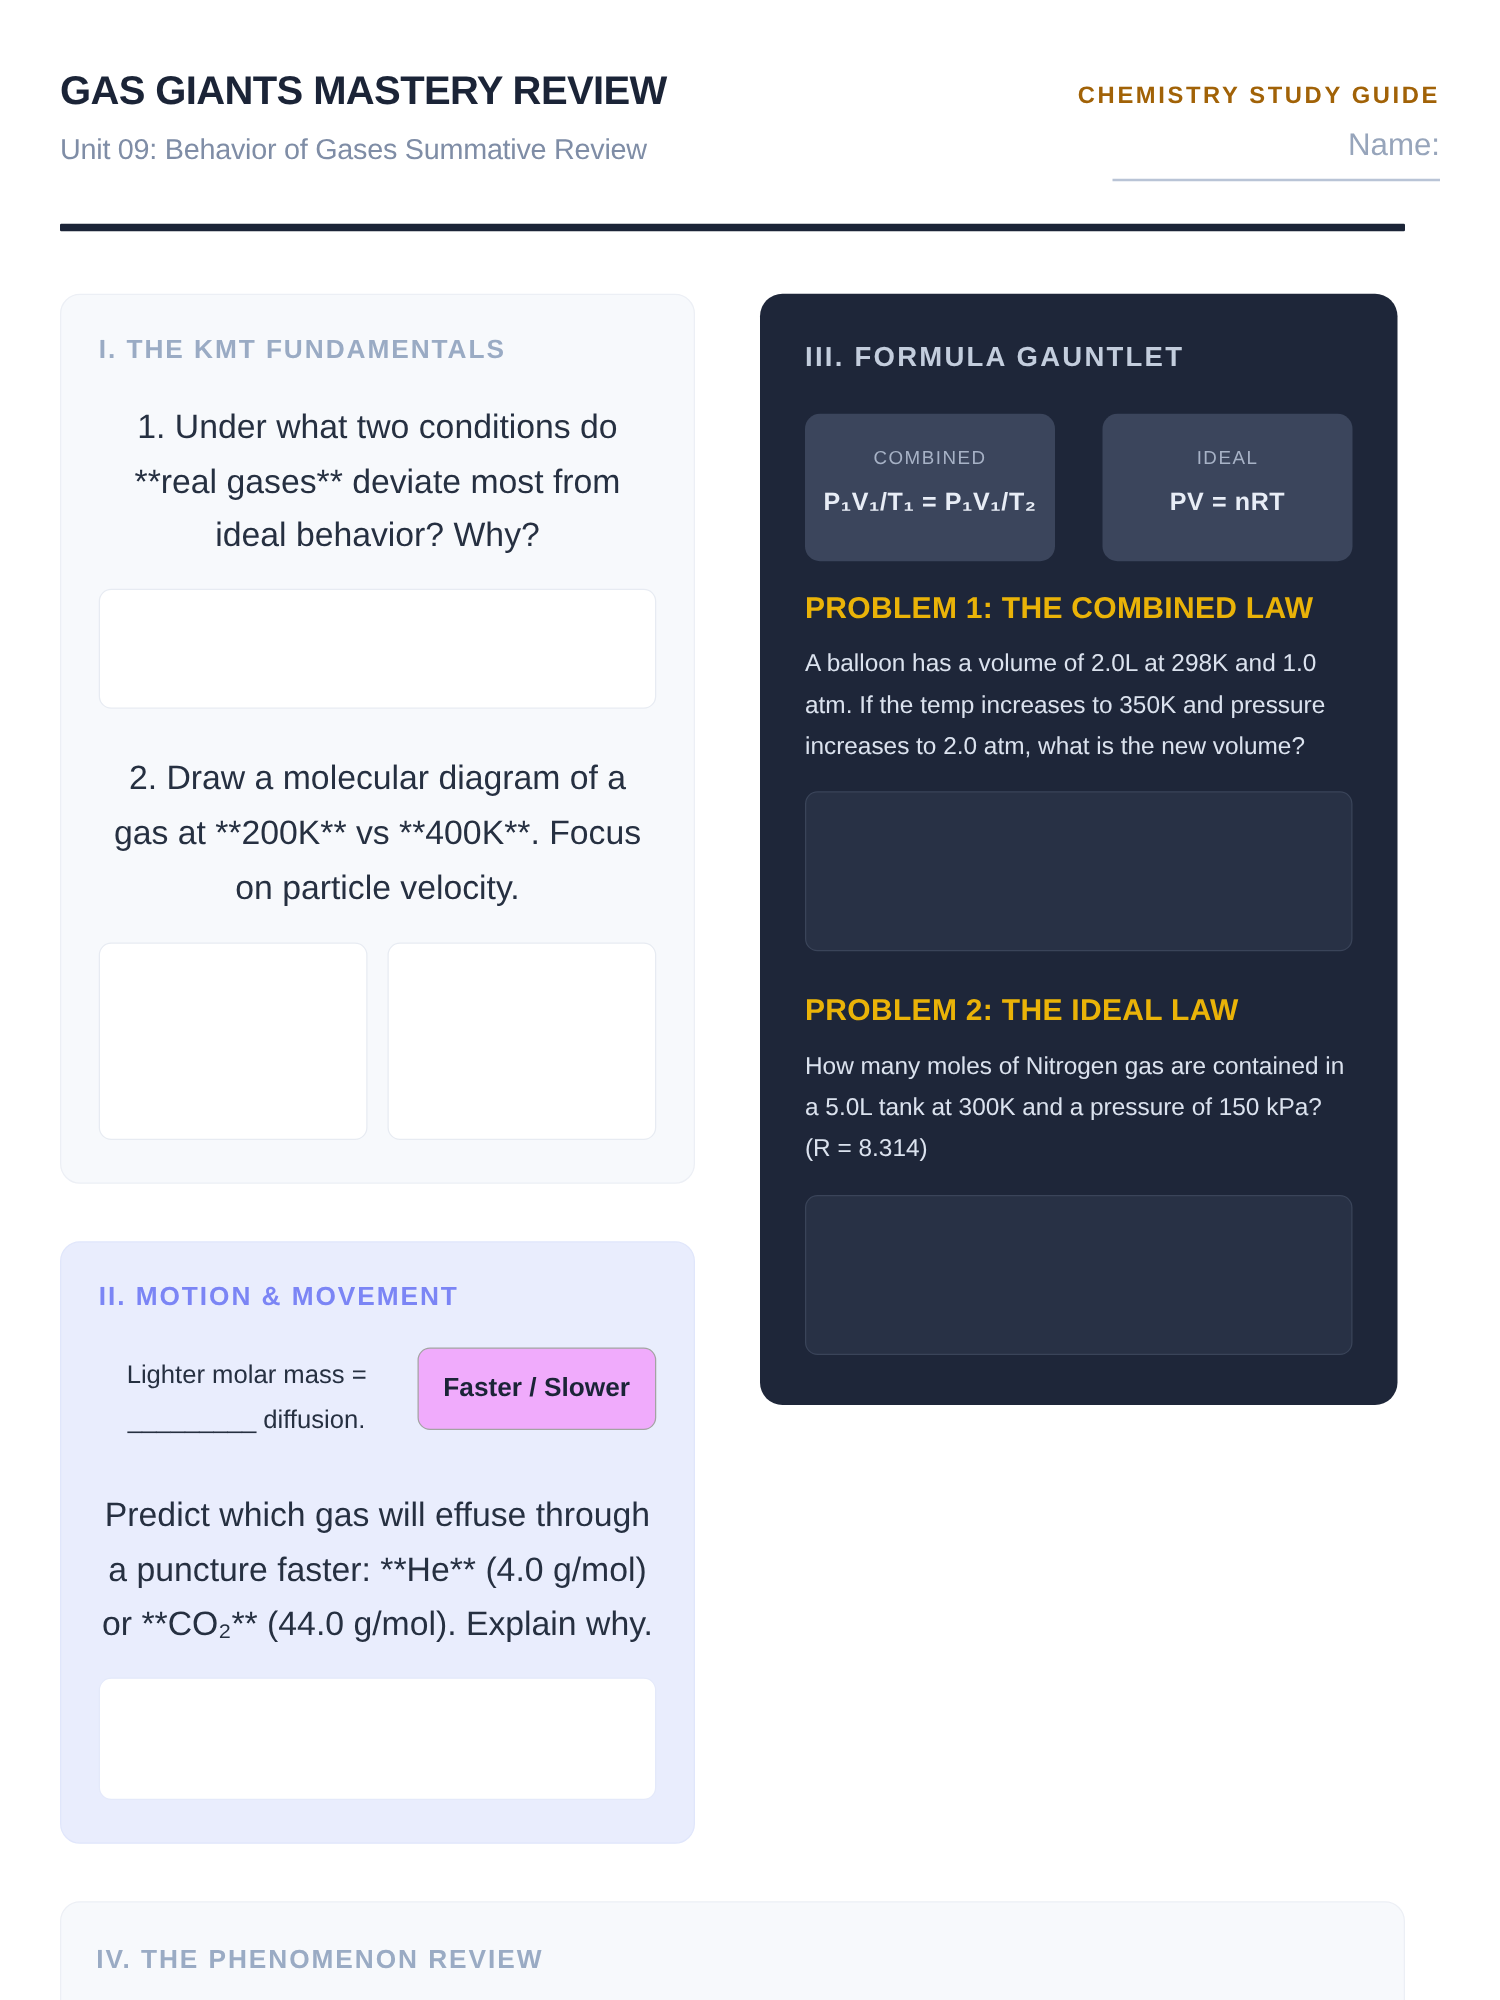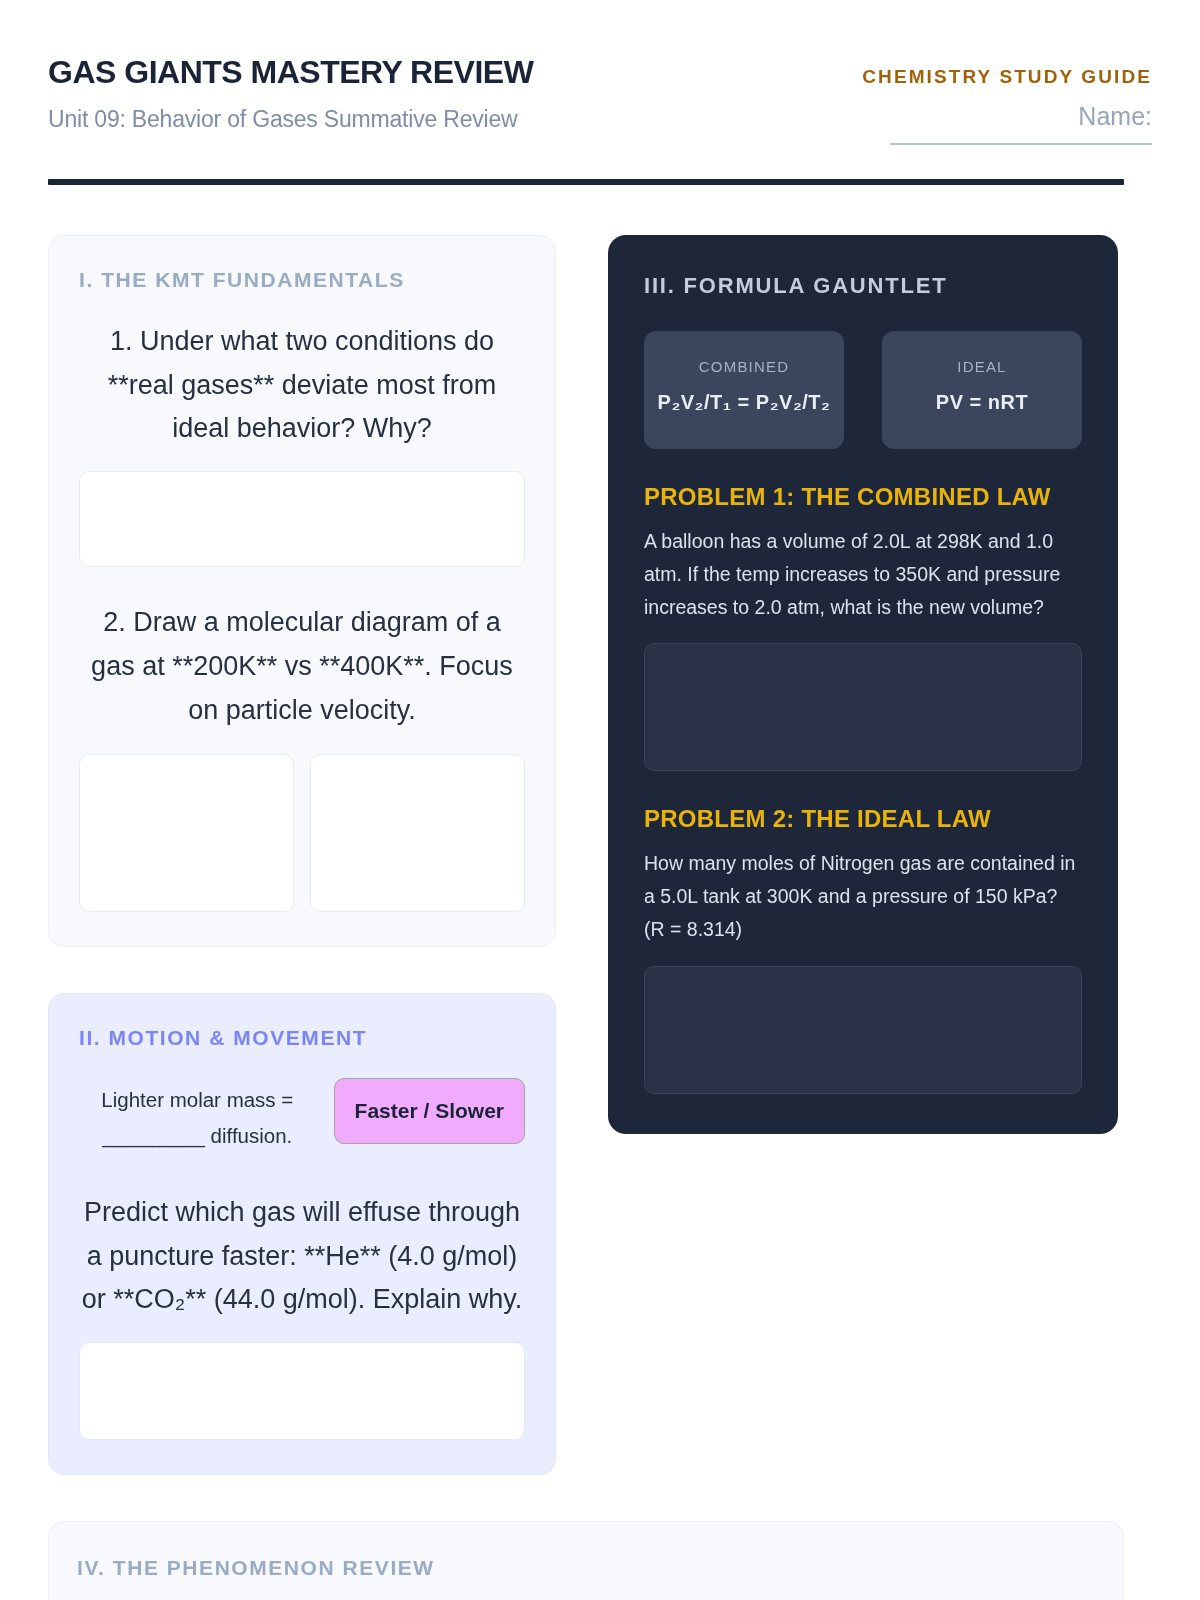--- a/index.html
+++ b/index.html
@@ -199,21 +199,21 @@
     border-radius: 10px;
     height: 98px;
   }
 
   .lav-q { margin-top: 38px; }
 
   
   .formula-row {
     display: flex;
     gap: 38px;
-    margin-bottom: 34px;
+    margin-bottom: 24px;
   }
 
   .formula-card {
     flex: 1 1 0;
     background: #3b455c;
     border-radius: 12px;
     padding: 18px 12px 22px 12px;
     text-align: center;
     min-height: 118px;
     display: flex;
@@ -326,21 +326,21 @@
     </div>
 
     <div class="col-right">
 
       <div class="card-dark">
         <div class="section-heading heading-light">III. FORMULA GAUNTLET</div>
 
         <div class="formula-row">
           <div class="formula-card">
             <div class="formula-label">COMBINED</div>
-            <div class="formula-expr">P₂V₂/T₁  =  P₂V₂/T₂</div>
+            <div class="formula-expr">P₁V₁/T₁  =  P₁V₁/T₂</div>
           </div>
           <div class="formula-card">
             <div class="formula-label">IDEAL</div>
             <div class="formula-expr">PV  =  nRT</div>
           </div>
         </div>
 
         <div>
           <div class="problem-title">PROBLEM 1: THE COMBINED LAW</div>
           <div class="problem-text">A balloon has a volume of 2.0L at 298K and 1.0 atm. If the temp increases to 350K and pressure increases to 2.0 atm, what is the new volume?</div>

